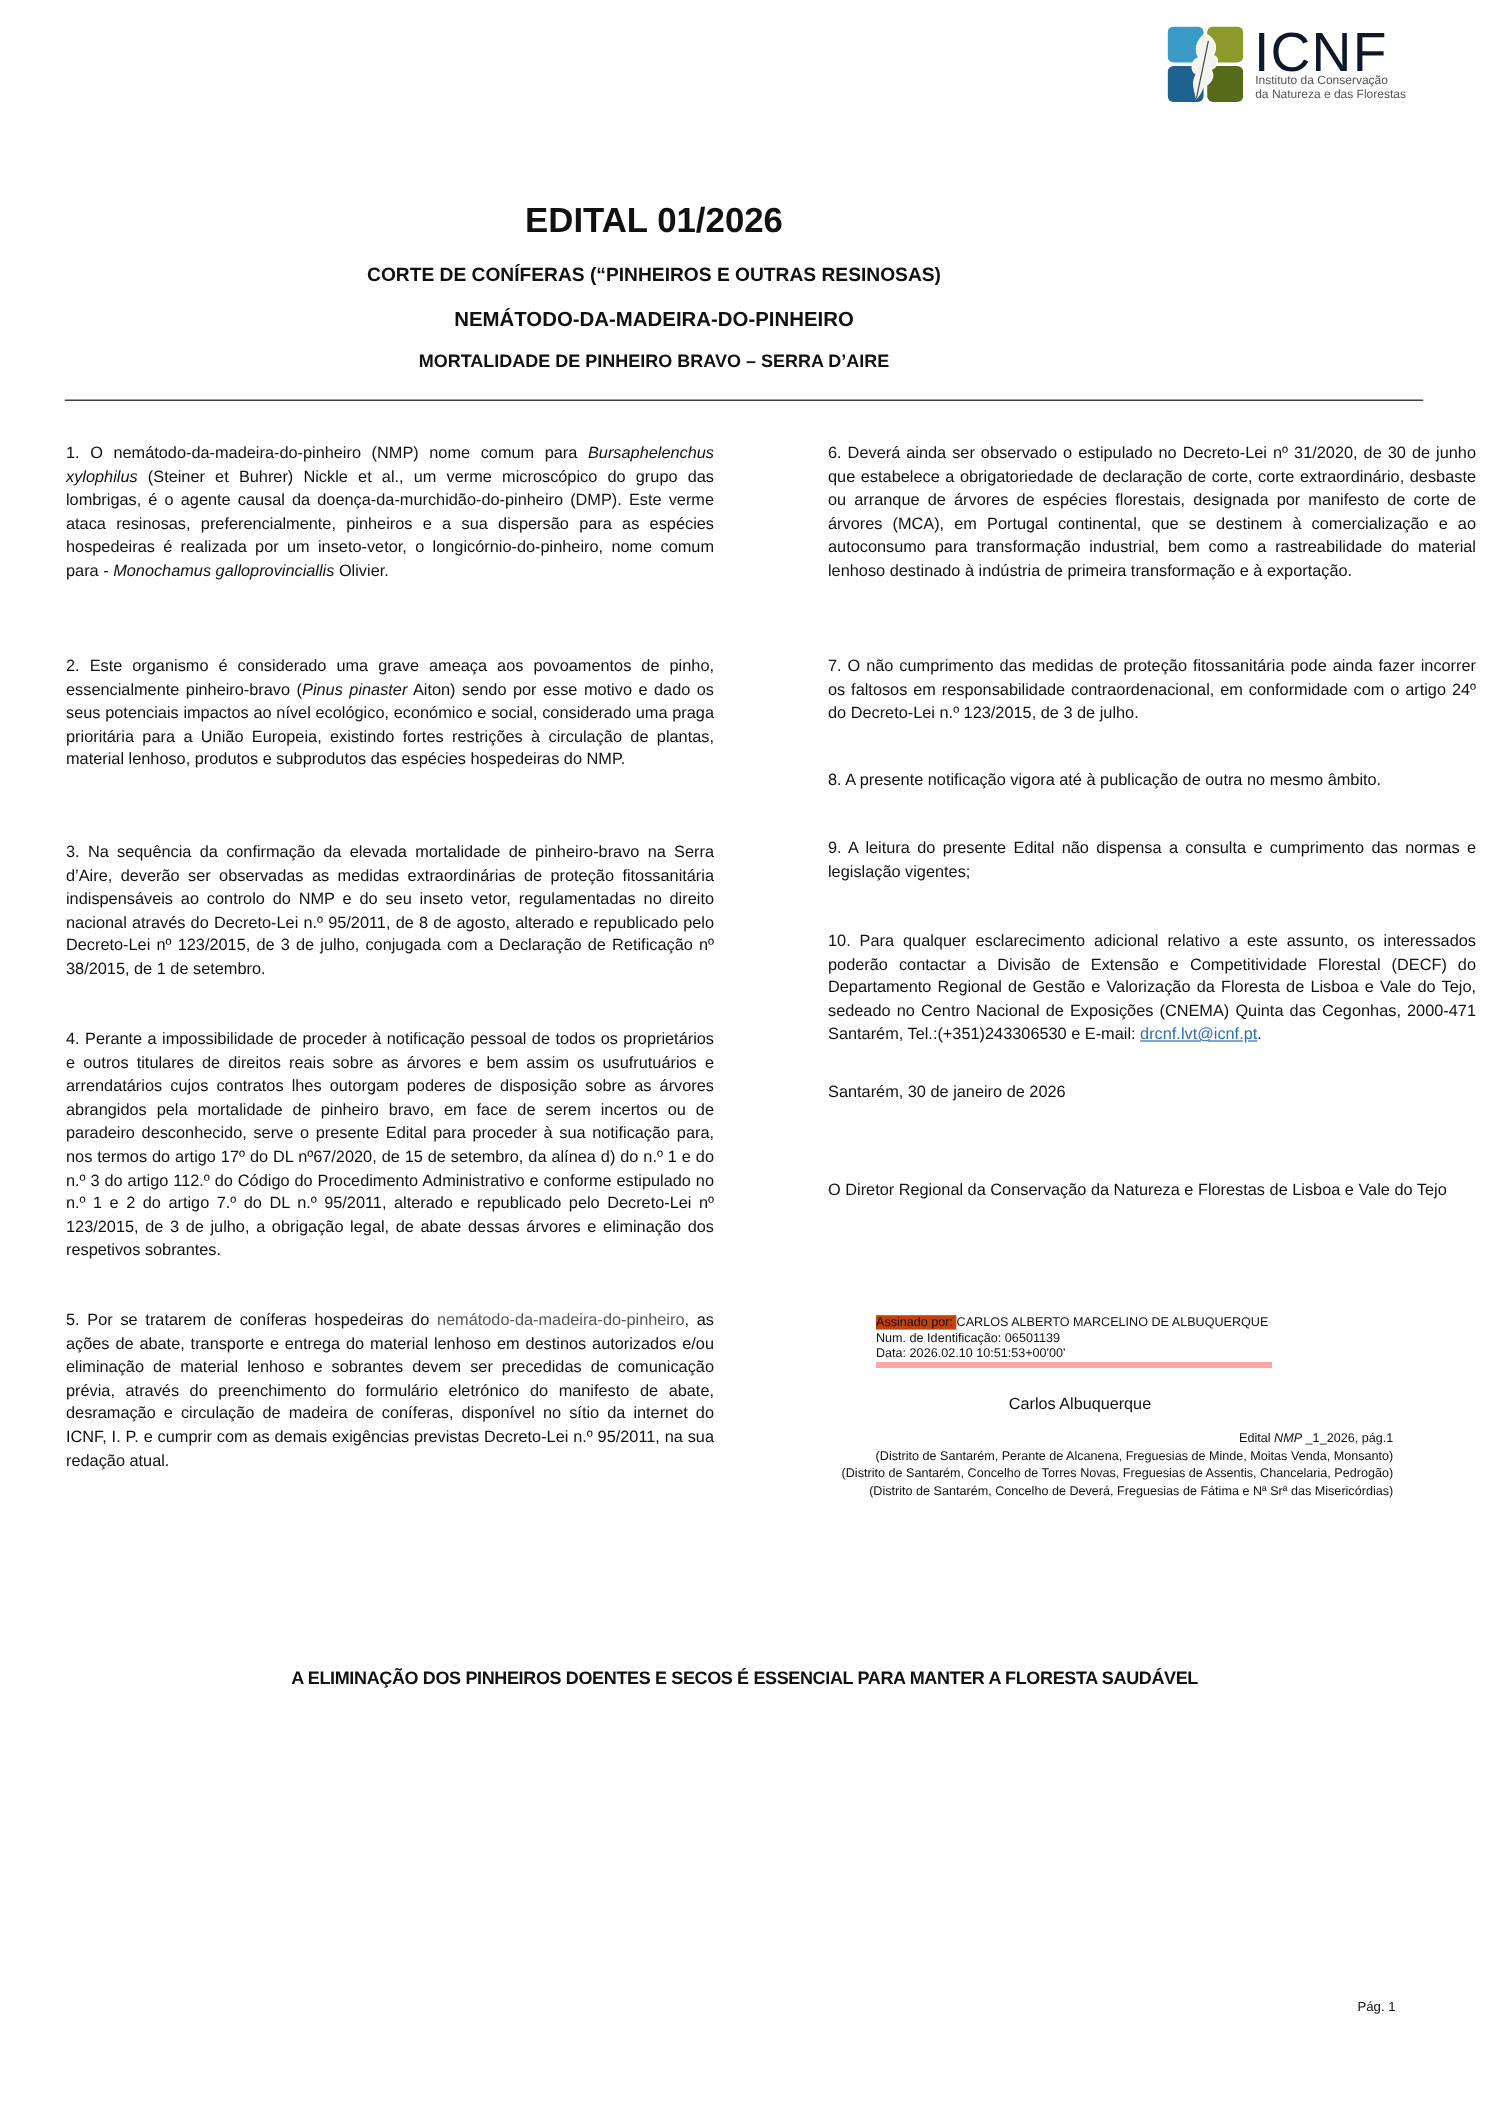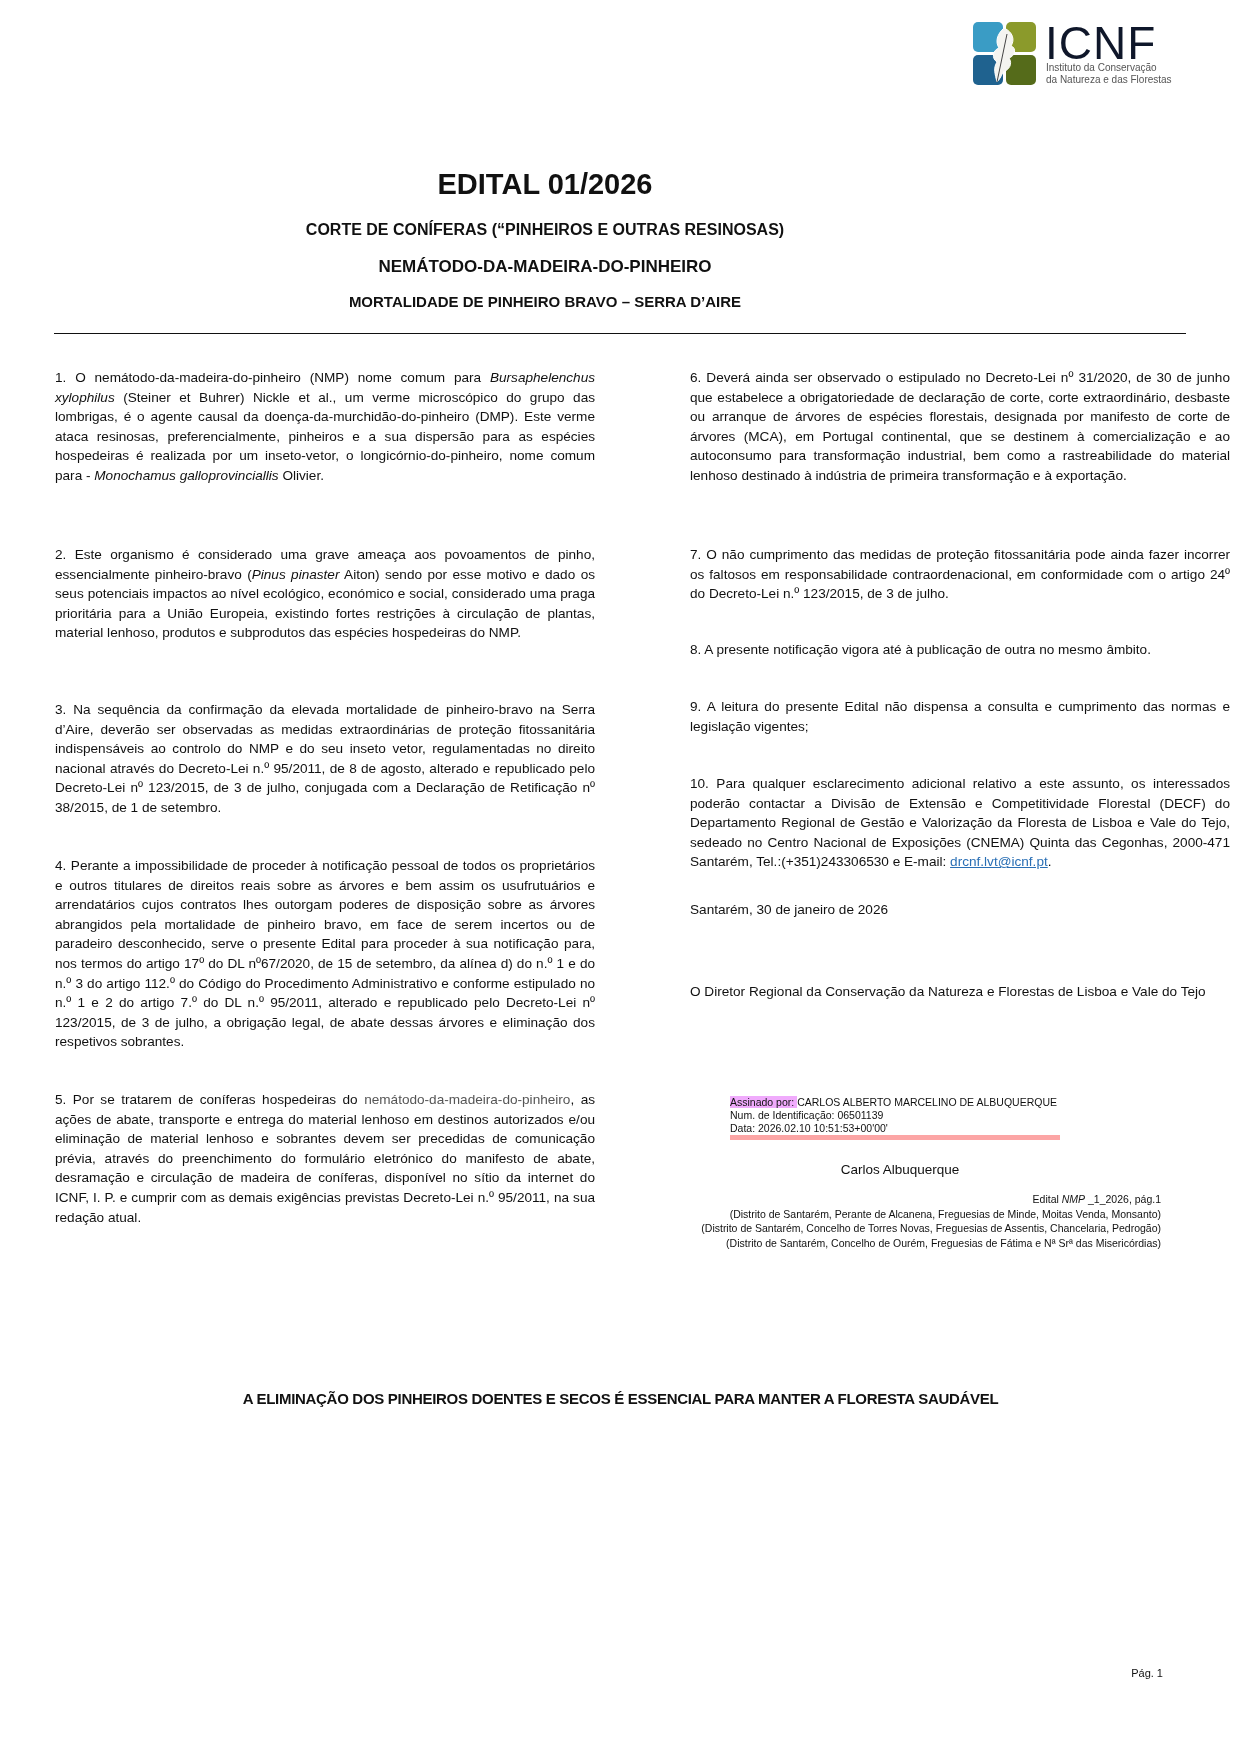--- a/index.html
+++ b/index.html
@@ -23,21 +23,21 @@
   .col { position: absolute; width: 540px; font-size: 13.6px; line-height: 19.6px; text-align: justify; }
   .col p { margin: 0; }
   .c-left { left: 55px; }
   .c-right { left: 650px; margin-left: 40px; }
   .b { font-weight: normal; }
   .i { font-style: italic; }
   .grey { color: #555555; }
   a.link { color: #2a6fb5; text-decoration: underline; }
 
   .sig { position: absolute; left: 730px; top: 1096px; font-size: 10.5px; line-height: 13px; width: 330px; }
-  .sig .hl { background: #f0abfc; }
+  .sig .hl { background: #c2410c; }
   .sig-name { position: absolute; left: 700px; top: 1162px; width: 400px; text-align: center; font-size: 13.5px; }
   .foot { position: absolute; right: 80px; top: 1192px; text-align: right; font-size: 10.5px; line-height: 14.5px; }
   .slogan { position: absolute; left: 0; top: 1390px; width: 1241px; text-align: center; font-size: 15px; font-weight: bold; letter-spacing: -0.3px; }
   .page-no { position: absolute; right: 78px; top: 1667px; font-size: 11px; }
 </style>
 </head>
 <body>
 
 <div class="logo">
   <svg class="logo-mark" viewBox="0 0 63 63">
@@ -113,17 +113,17 @@
   <div><span class="hl">Assinado por: </span><span class="b">CARLOS ALBERTO MARCELINO DE ALBUQUERQUE</span></div>
   <div>Num. de Identificação: 06501139</div>
   <div style="border-bottom:5px solid #fca5a5; width:330px">Data: 2026.02.10 10:51:53+00'00'</div>
 </div>
 <div class="sig-name">Carlos Albuquerque</div>
 
 <div class="foot">
   <div><span>Edital </span><span class="i">NMP</span><span> _1_2026, pág.1</span></div>
   <div>(Distrito de Santarém, Perante de Alcanena, Freguesias de Minde, Moitas Venda, Monsanto)</div>
   <div>(Distrito de Santarém, Concelho de Torres Novas, Freguesias de Assentis, Chancelaria, Pedrogão)</div>
-  <div>(Distrito de Santarém, Concelho de Ourém, Freguesias de Fátima e Nª Srª das Misericórdias)</div>
+  <div>(Distrito de Santarém, Concelho de Deverá, Freguesias de Fátima e Nª Srª das Misericórdias)</div>
 </div>
 
 <div class="slogan">A ELIMINAÇÃO DOS PINHEIROS DOENTES E SECOS É ESSENCIAL PARA MANTER A FLORESTA SAUDÁVEL</div>
 <div class="page-no">Pág. 1</div>
 
 </body></html>

